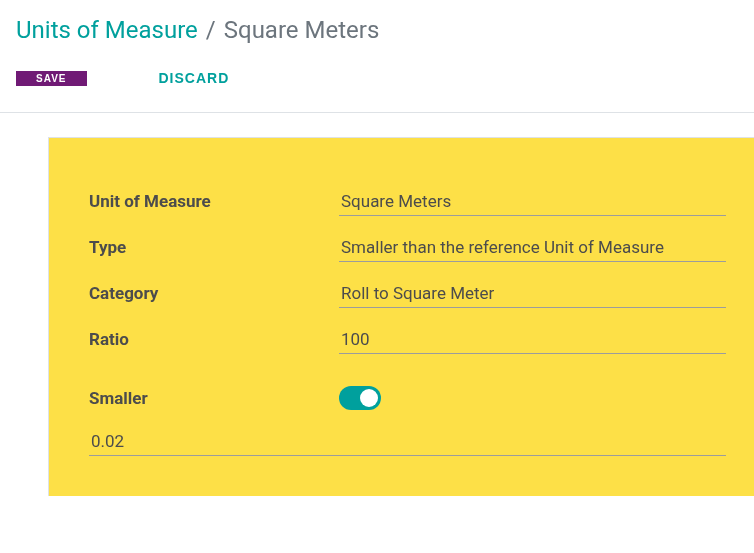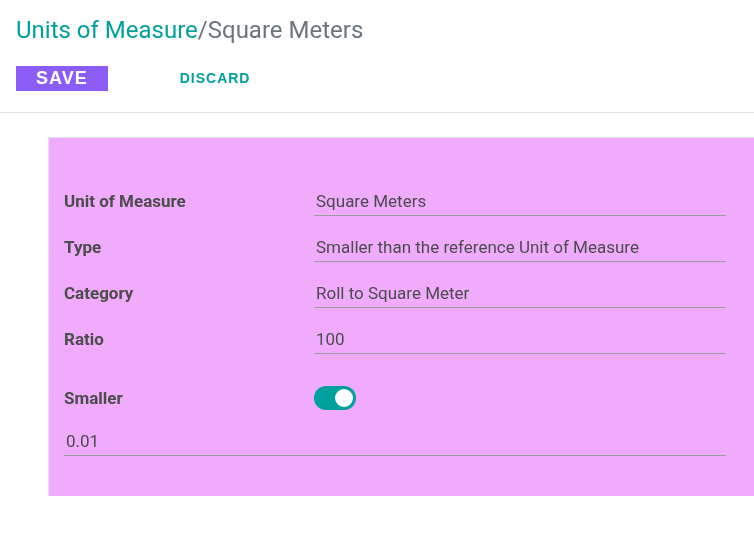--- a/index.html
+++ b/index.html
@@ -14,42 +14,43 @@
     }
     .header {
       padding: 16px;
     }
     .breadcrumb {
       font-size: 24px;
       font-weight: 400;
       margin-bottom: 16px;
       display: flex;
       align-items: center;
+      gap: 8px;
     }
     .breadcrumb-link {
       color: #00A09D;
       cursor: pointer;
     }
     .breadcrumb-separator {
       color: #6c757d;
     }
     .breadcrumb-current {
       color: #6c757d;
     }
     .action-buttons {
       display: flex;
       align-items: center;
       gap: 16px;
     }
     .save-button {
-      background: #8b5cf6;
+      background: #701a75;
       color: #ffffff;
       border: none;
       padding: 2px 20px;
-      font-size: 18px;
+      font-size: 10px;
       font-weight: 700;
       letter-spacing: 1px;
       cursor: pointer;
     }
     .discard-button {
       background: transparent;
       color: #00A09D;
       border: none;
       padding: 10px 8px;
       font-size: 14px;
@@ -58,25 +59,25 @@
       cursor: pointer;
       margin-left: 48px;
     }
     .divider {
       border: none;
       border-top: 1px solid #dee2e6;
       margin: 0;
     }
     .form-container {
       margin: 24px 0 0 48px;
-      padding: 48px 28px 24px 15px;
+      padding: 48px 28px 24px 40px;
       border: 1px solid #dee2e6;
       border-right: none;
       border-bottom: none;
-      background: #f0abfc;
+      background: #fde047;
     }
     .form-row {
       display: flex;
       align-items: center;
       margin-bottom: 16px;
     }
     .form-label {
       width: 250px;
       color: #4c4c4c;
       font-size: 17px;
@@ -162,16 +163,16 @@
   <div class="form-row form-section-gap">
     <div class="form-label">Smaller</div>
     <div class="toggle-container">
       <div class="toggle">
         <div class="toggle-knob"></div>
       </div>
     </div>
   </div>
 
   <div class="form-row">
-    <div class="form-value">0.01</div>
+    <div class="form-value">0.02</div>
   </div>
 
 </div>
 
 </body></html>

